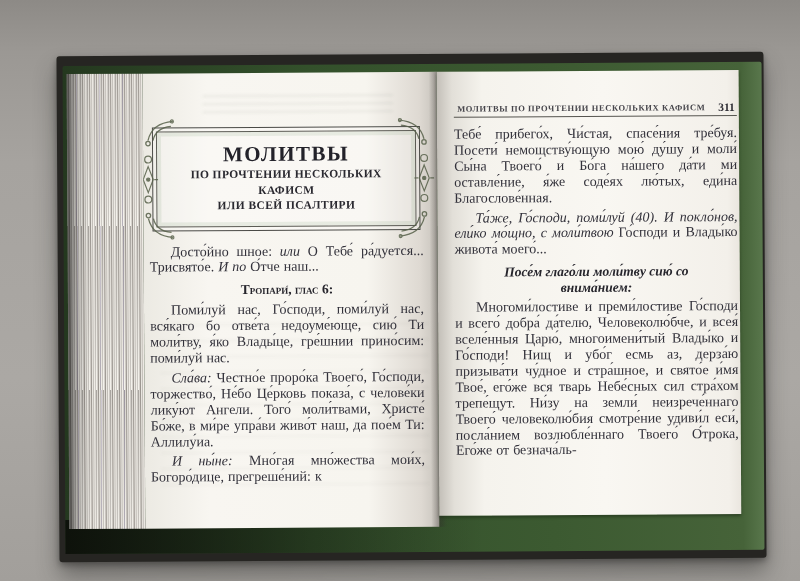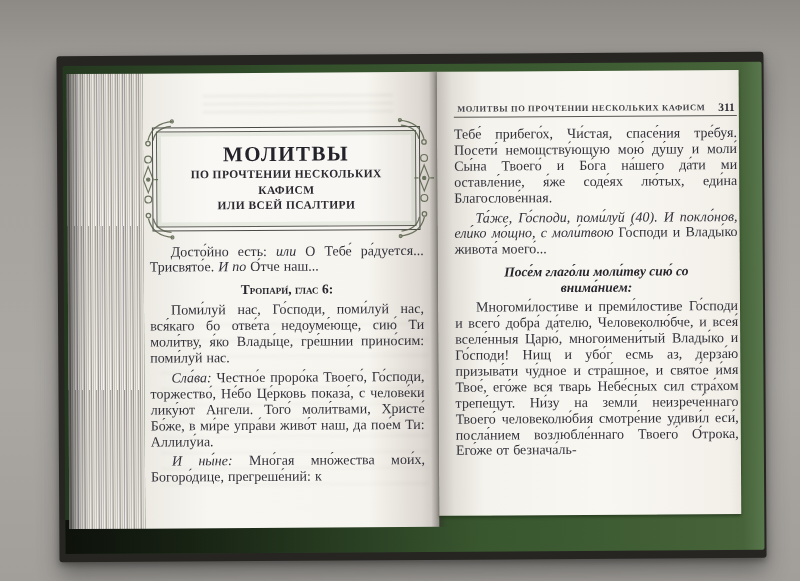--- a/index.html
+++ b/index.html
@@ -173,21 +173,21 @@
                 <circle cx="10" cy="27" r="1.6" fill="#566049"></circle>
               </g>
             </svg>
           <div class="title-box-inner">
             <div class="title-main">МОЛИТВЫ</div>
             <div class="title-sub">ПО ПРОЧТЕНИИ НЕСКОЛЬКИХ КАФИСМ</div>
             <div class="title-sub">ИЛИ ВСЕЙ ПСАЛТИРИ</div>
           </div>
         </div>
 
-        <p class="bp" style="margin-top:13px;"><span>Досто́йно есть: </span><span class="it">или</span><span> О Тебе́ ра́дуется... Трисвято́е. </span><span class="it">И по</span><span> О́тче наш...</span></p>
+        <p class="bp" style="margin-top:13px;"><span>Досто́йно шное: </span><span class="it">или</span><span> О Тебе́ ра́дуется... Трисвято́е. </span><span class="it">И по</span><span> О́тче наш...</span></p>
 
         <p class="tropari">Тропари́, глас 6:</p>
 
         <p class="bp">Поми́луй нас, Го́споди, поми́луй нас, вся́каго бо отве́та недоуме́юще, сию́ Ти моли́тву, я́ко Влады́це, гре́шнии прино́сим: поми́луй нас.</p>
 
         <p class="bp"><span class="it">Сла́ва:</span><span> Честно́е проро́ка Твоего́, Го́споди, торжество́, Не́бо Це́рковь показа́, с челове́ки лику́ют Ангели. Того́ моли́твами, Христе́ Бо́же, в ми́ре упра́ви живо́т наш, да пое́м Ти: Аллилу́иа.</span></p>
 
         <p class="bp"><span class="it">И ны́не:</span><span> Мно́гая мно́жества мои́х, Богоро́дице, прегреше́ний: к</span></p>
       </div>
     </div>

